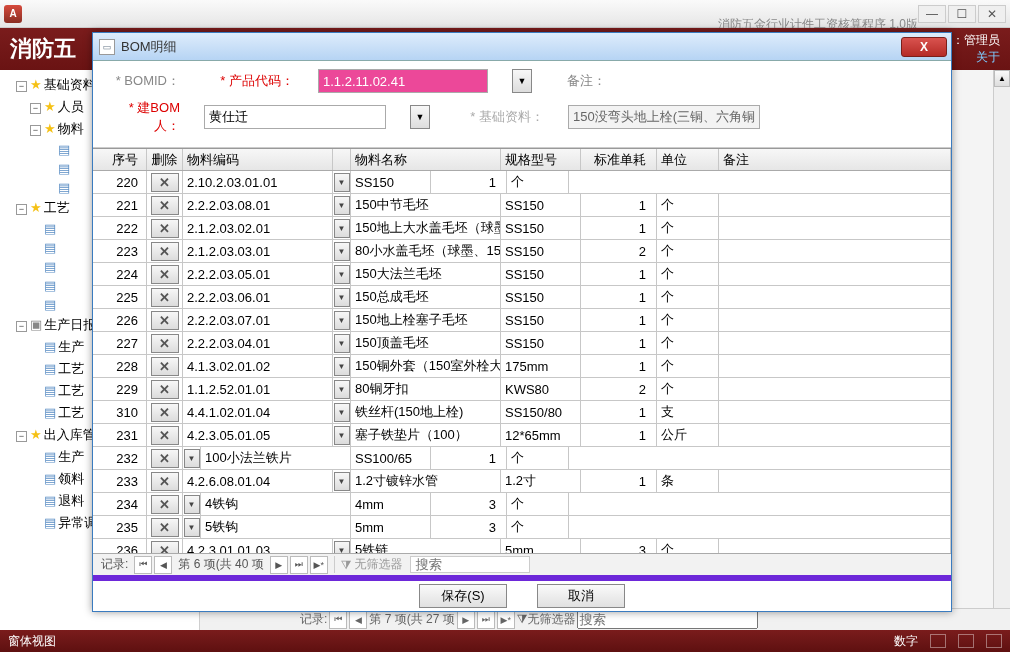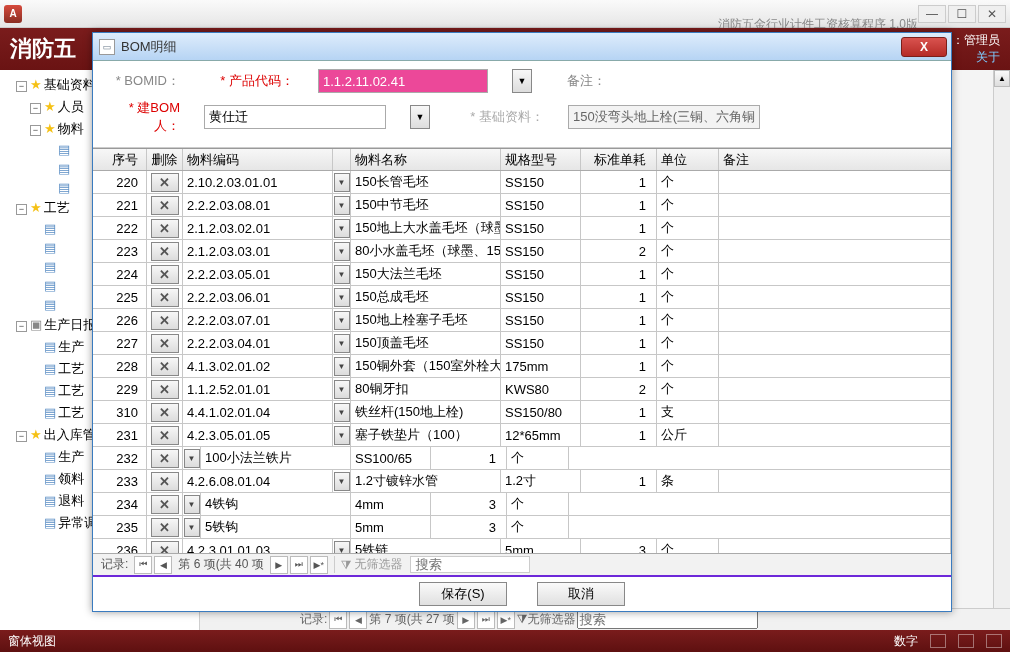--- a/index.html
+++ b/index.html
@@ -70,21 +70,21 @@
 .dd-btn { width:16px; height:19px; border:1px solid #888; background:linear-gradient(#f7f7f7,#dcdcdc); display:flex; align-items:center; justify-content:center; font-size:8px; color:#444; }
 
 
 .recnav { height:22px; border-top:1px solid #aaa; background:#f2f2f2; display:flex; align-items:center; font-size:12px; padding:0 4px; gap:2px; }
 .recnav .btn { width:18px; height:18px; border:1px solid #bbb; background:#fff; display:flex; align-items:center; justify-content:center; font-size:9px; color:#555; }
 .recnav .lbl { color:#555; padding:0 4px; }
 .recnav .filter { color:#999; padding:0 6px; border-left:1px solid #ccc; margin-left:4px; display:flex; align-items:center; gap:3px; }
 .recnav .searchbox { border:1px solid #ccc; height:17px; width:120px; padding:0 4px; color:#888; }
 
 
-.dlg-footer { height:36px; display:flex; align-items:center; justify-content:center; gap:30px; border-top:2px solid #6d28d9; }
+.dlg-footer { height:36px; display:flex; align-items:center; justify-content:center; gap:30px; border-top:6px solid #6d28d9; }
 .dlg-btn { width:88px; height:24px; border:1px solid #888; background:linear-gradient(#fafafa,#e0e0e0); font-size:13px; cursor:pointer; }
 
 
 .statusbar { height:22px; background:linear-gradient(#7a1c1c,#5e1010); color:#fff; display:flex; align-items:center; padding:0 8px; font-size:12px; justify-content:space-between; }
 .statusbar .right { display:flex; align-items:center; gap:12px; }
 .statusbar .sicon { width:16px; height:14px; border:1px solid rgba(255,255,255,.4); }
 
 
 .ghost-nav { position:absolute; left:200px; right:0; bottom:22px; height:22px; background:#f1f1f1; border-top:1px solid #ccc; display:flex; align-items:center; font-size:12px; color:#666; padding-left:100px; gap:2px; }
 .ghost-nav .btn { width:18px; height:18px; border:1px solid #bbb; background:#fff; display:flex; align-items:center; justify-content:center; font-size:9px; }
@@ -218,21 +218,20 @@
     <div class="grid-body" id="grid-body">
         <div class="grid-row">
           <div class="cell col-seq">220</div>
           <div class="cell col-del">
             <div class="del-btn">✕</div>
           </div>
           <div class="cell col-code">2.10.2.03.01.01</div>
           <div class="cell col-dd">
             <div class="dd-btn">▼</div>
           </div>
-          <div class="cell col-name">150长管毛坯</div>
           <div class="cell col-spec">SS150</div>
           <div class="cell col-qty">1</div>
           <div class="cell col-unit">个</div>
           <div class="cell col-note"></div>
         </div>
         <div class="grid-row">
           <div class="cell col-seq">221</div>
           <div class="cell col-del">
             <div class="del-btn">✕</div>
           </div>

